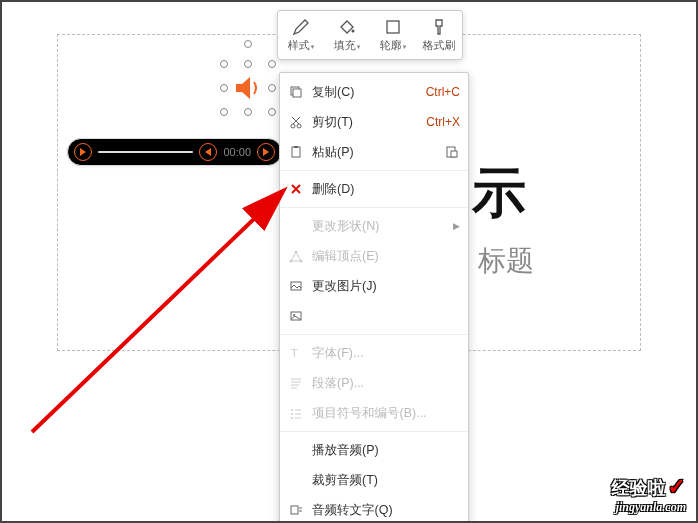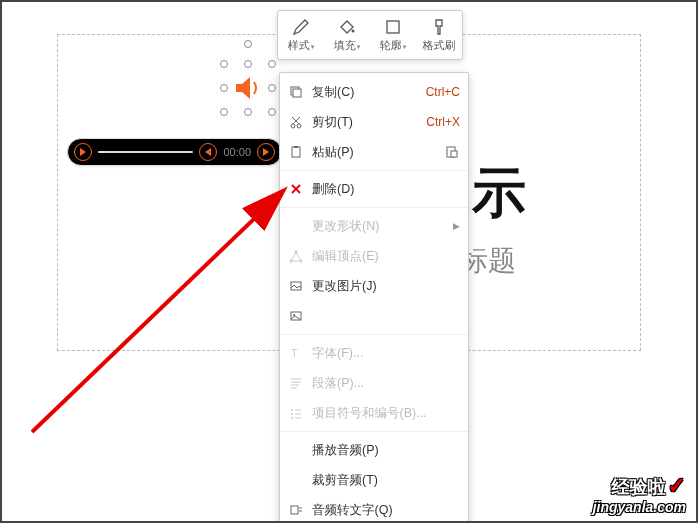--- a/index.html
+++ b/index.html
@@ -25,21 +25,21 @@
     .big-text {
       position: absolute;
       left: 470px;
       top: 155px;
       font-size: 54px;
       font-weight: 700;
       color: #111;
     }
     .sub-text {
       position: absolute;
-      left: 458px;
+      left: 476px;
       top: 240px;
       font-size: 28px;
       color: #888;
     }
     .audio-icon-box {
       position: absolute;
       left: 222px;
       top: 62px;
       width: 48px;
       height: 48px;
@@ -163,25 +163,26 @@
       text-align: right;
     }
     .wm-top {
       font-size: 18px;
       font-weight: 700;
       color: #fff;
       text-shadow: -1px -1px 0 #000, 1px -1px 0 #000, -1px 1px 0 #000, 1px 1px 0 #000;
     }
     .wm-check { color: #e60000; font-size: 22px; margin-left: 2px; }
     .wm-bottom {
-      font-size: 14px;
+      font-size: 12px;
       font-style: italic;
       font-weight: 700;
       color: #fff;
       text-shadow: -1px -1px 0 #000, 1px -1px 0 #000, -1px 1px 0 #000, 1px 1px 0 #000;
+      font-family: Liberation Serif, serif;
     }
   </style>
 </head>
 <body>
 
 <div class="canvas-area"></div>
 
 <div class="big-text">示</div>
 <div class="sub-text">标题</div>
 

